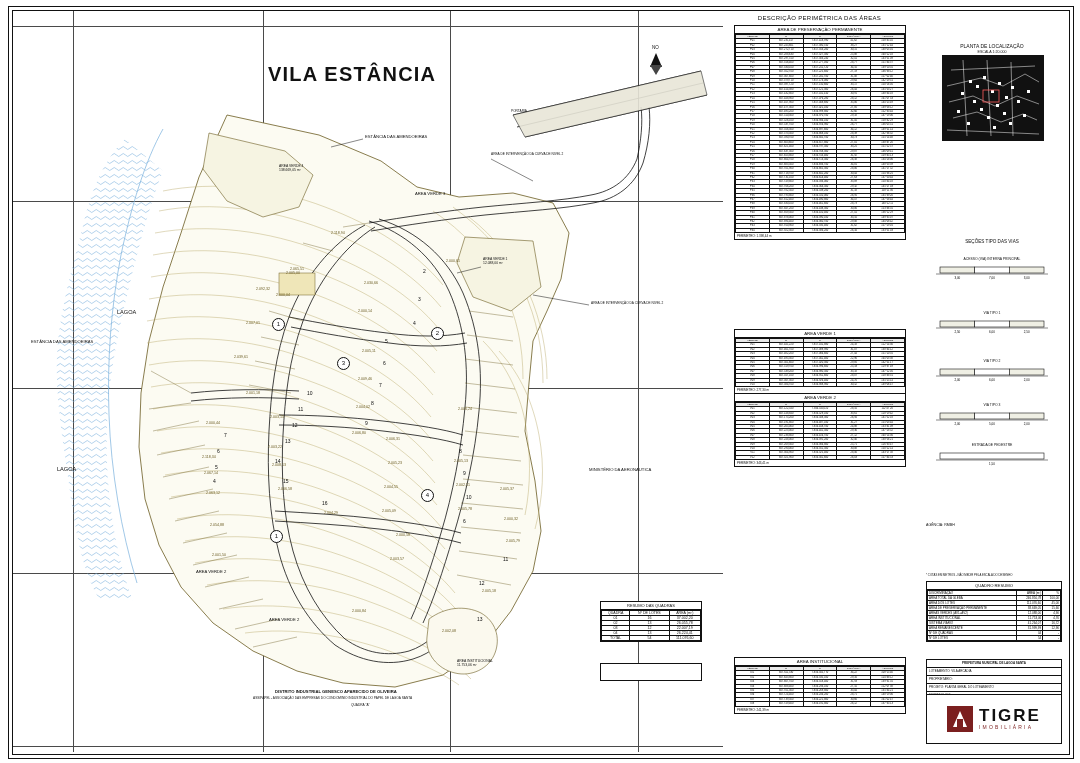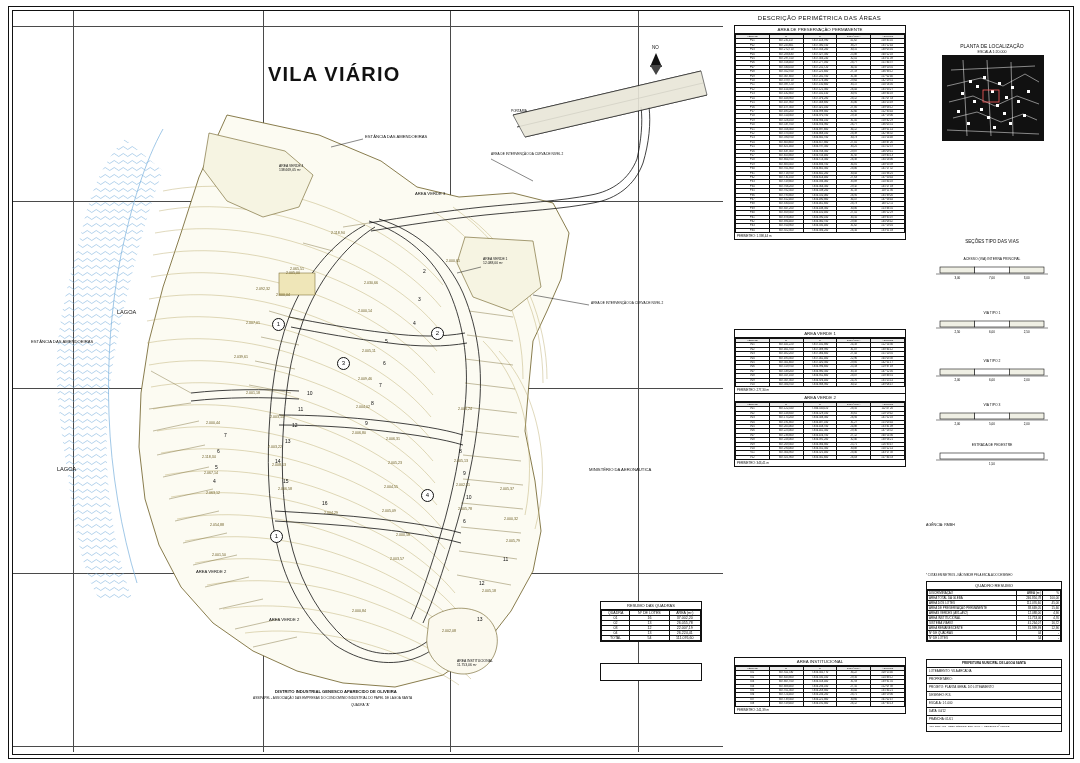--- a/index.html
+++ b/index.html
@@ -234,21 +234,21 @@
       </g>
 
       <g stroke="#111" stroke-width="0.5" fill="none">
         <path d="M350,128 L318,136"></path>
         <path d="M478,148 L520,170"></path>
         <path d="M576,294 L520,284"></path>
         <path d="M468,256 L444,262"></path>
       </g>
     </svg>
 
-    <div class="title-main">VILA VIÁRIO</div>
+    <div class="title-main">VILA ESTÂNCIA</div>
 
     <div class="compass">
       <div class="n">NO</div>
       <div class="star"></div>
         <div class="star2"></div>
     </div>
 
     <div class="lbl" style="left:352px;top:123px">ESTÂNCIA DAS AMENDOEIRAS</div>
     <div class="lbl" style="left:478px;top:141px;font-size:3.2px">ÁREA DE INTERVENÇÃO DA CURVA DE NIVEL 2</div>
     <div class="lbl" style="left:498px;top:98px;font-size:3.2px">PORTARIA</div>
@@ -1139,14 +1139,21 @@
           <div class="srow" style="font-weight: normal; text-align: left;">PROPRIETÁRIO: </div>
           <div class="srow" style="font-weight: normal; text-align: left;">PROJETO: PLANTA GERAL DO LOTEAMENTO</div>
           <div class="srow" style="font-weight: normal; text-align: left;">DESENHO: R.S.</div>
           <div class="srow" style="font-weight: normal; text-align: left;">ESCALA: 1:1.000</div>
           <div class="srow" style="font-weight: normal; text-align: left;">DATA: 04/12</div>
           <div class="srow" style="font-weight: normal; text-align: left;">PRANCHA: 01/01</div>
           <div class="srow" style="font-size: 2.4px;">ART: CREA-MG - RESP. TÉCNICO: ENG. CIVIL — REGISTRO Nº 00000/D</div>
         </div>
     </div>
 
+    <div class="logoblk">
+      <div class="logomark"></div>
+      <div>
+        <div class="logotext">TIGRE</div>
+        <div class="logosub">IMOBILIÁRIA</div>
+      </div>
+    </div>
   </div>
 </div>
 
 </body></html>

